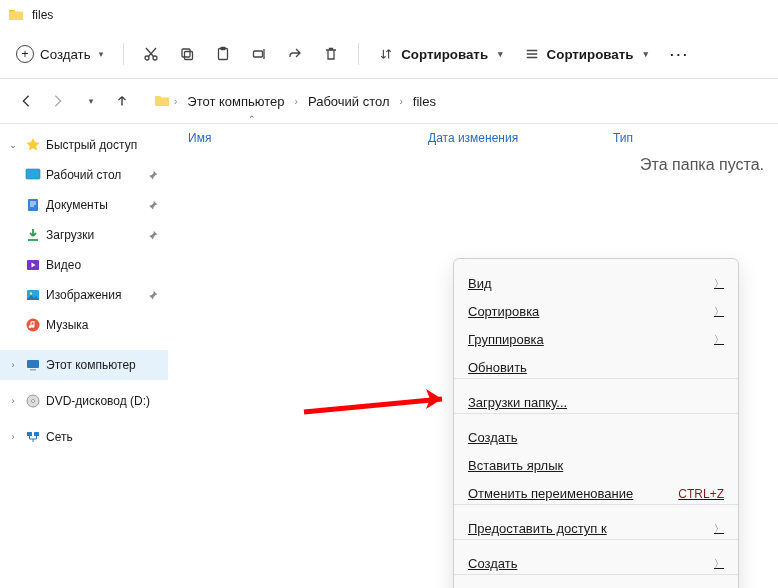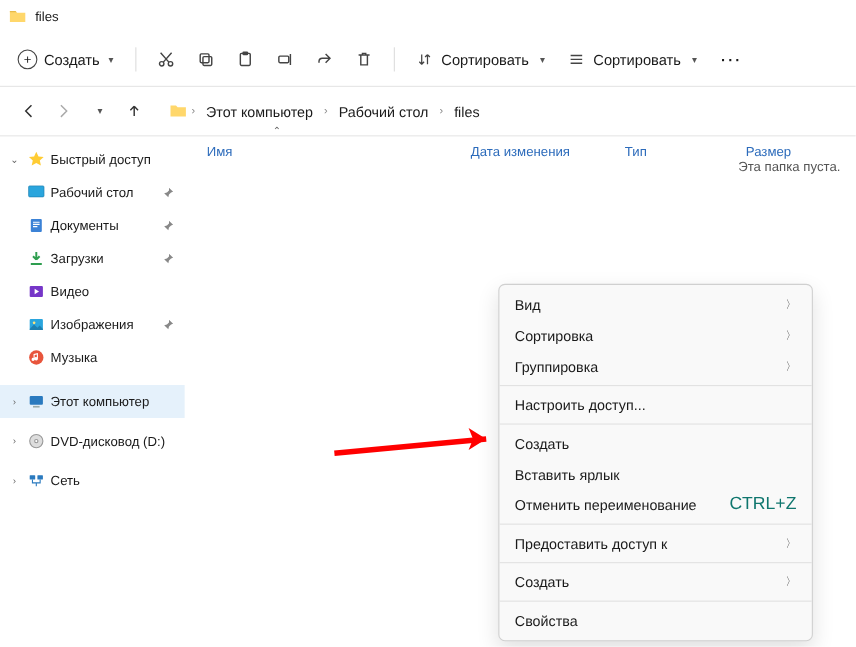--- a/index.html
+++ b/index.html
@@ -11,21 +11,21 @@
 .title-text { font-size: 12px; }
 
 
 .toolbar { height: 48px; display: flex; align-items: center; padding: 0 10px; gap: 2px; }
 .tb-btn { background: none; border: none; height: 34px; min-width: 34px; display: inline-flex; align-items: center; justify-content: center; border-radius: 4px; cursor: pointer; color: #1a1a1a; }
 .tb-btn .glyph { display: inline-flex; }
 .tb-sep { width: 1px; height: 22px; background: #ddd; margin: 0 8px; }
 .new-btn { padding: 0 10px 0 6px; gap: 6px; }
 .new-plus { width: 18px; height: 18px; border: 1.3px solid #444; border-radius: 50%; display: inline-flex; align-items: center; justify-content: center; font-size: 12px; line-height: 1; }
 .chev { font-size: 9px; color: #555; margin-left: 2px; }
-.sort-btn, .view-btn { padding: 0 10px; gap: 8px; }
+.sort-btn, .view-btn { padding: 0 10px; gap: 8px; font-weight: bold; }
 .more-btn { font-weight: bold; letter-spacing: 2px; padding: 0 10px; }
 .divider { height: 1px; background: #e5e5e5; margin: 0; }
 
 
 .navrow { height: 44px; display: flex; align-items: center; padding: 0 12px; gap: 4px; }
 .nav-btn { width: 28px; height: 28px; background: none; border: none; display: inline-flex; align-items: center; justify-content: center; border-radius: 4px; cursor: pointer; color: #333; }
 .nav-btn.dim { color: #aaa; }
 .address { flex: 1; height: 32px; display: flex; align-items: center; padding: 0 6px; gap: 2px; margin-left: 8px; }
 .crumb { padding: 4px 6px; border-radius: 3px; cursor: pointer; }
 .crumb-sep { color: #888; font-size: 10px; padding: 0 2px; }
@@ -40,30 +40,30 @@
 .side-item .lbl { font-size: 12px; }
 .side-item .pin { position: absolute; right: 10px; color: #777; }
 .side-item.child { padding-left: 24px; }
 .side-item.selected { background: #e5f1fb; }
 
 .content { flex: 1; position: relative; }
 .col-headers { display: flex; height: 28px; align-items: center; border-bottom: 1px solid transparent; color: #2c6bbb; font-size: 12px; padding-left: 20px; }
 .col { cursor: pointer; display: flex; align-items: center; height: 100%; }
 .col-name { width: 240px; position: relative; }
 .col-date { width: 140px; align-items: center; }
-.col-type { width: 110px; }
+.col-type { width: 110px; justify-content: center; }
 .col-size { width: 70px; }
 .sort-ind { position: absolute; top: -10px; left: 50%; transform: translateX(-60px); font-size: 9px; color: #666; }
-.empty-msg { position: absolute; top: 20px; right: 14px; color: #555; font-size: 12px; }
+.empty-msg { position: absolute; top: 32px; right: 14px; color: #555; font-size: 16px; }
 
 
 .ctxmenu { position: absolute; left: 453px; top: 258px; width: 286px; background: #f9f9f9; border: 1px solid #d0d0d0; border-radius: 6px; box-shadow: 0 8px 20px rgba(0,0,0,.12); padding: 4px 0; z-index: 50; }
-.ctx-item { height: 28px; display: flex; align-items: center; padding: 0 14px; font-size: 13px; cursor: default; justify-content: space-between; }
+.ctx-item { height: 28px; display: flex; align-items: flex-end; padding: 0 14px; font-size: 13px; cursor: default; justify-content: space-between; text-decoration: underline; }
 .ctx-item .sub { color: #555; font-size: 10px; }
-.ctx-item .short { color: #0f766e; font-size: 16px; }
+.ctx-item .short { color: #7f1d1d; font-size: 12px; }
 .ctx-sep { height: 1px; background: #e2e2e2; margin: 3px 0; }
 
 
 .arrow { position: absolute; left: 302px; top: 382px; z-index: 60; pointer-events: none; }
 
 .pin svg, .ic svg, .glyph svg { display: block; }
 </style>
 </head>
 <body>
 
@@ -332,44 +332,44 @@
       <div class="col col-name">
         <span class="sort-ind">⌃</span>
         <span>Имя</span>
       </div>
       <div class="col col-date">
           <span>Дата изменения</span>
         </div>
       <div class="col col-type">
           <span>Тип</span>
         </div>
-      <div class="col col-size">
-          <span>Размер</span>
-        </div>
     </div>
     <div class="empty-msg">Эта папка пуста.</div>
   </div>
 </div>
 
 <div class="ctxmenu">
   <div class="ctx-item">
       <span>Вид</span>
       <span class="sub">〉</span>
     </div>
   <div class="ctx-item">
       <span>Сортировка</span>
       <span class="sub">〉</span>
     </div>
   <div class="ctx-item">
       <span>Группировка</span>
       <span class="sub">〉</span>
     </div>
+  <div class="ctx-item">
+      <span>Обновить</span>
+    </div>
   <div class="ctx-sep"></div>
   <div class="ctx-item">
-      <span>Настроить доступ...</span>
+      <span>Загрузки папку...</span>
     </div>
   <div class="ctx-sep"></div>
   <div class="ctx-item">
       <span>Создать</span>
     </div>
   <div class="ctx-item">
       <span>Вставить ярлык</span>
     </div>
   <div class="ctx-item">
       <span>Отменить переименование</span>

